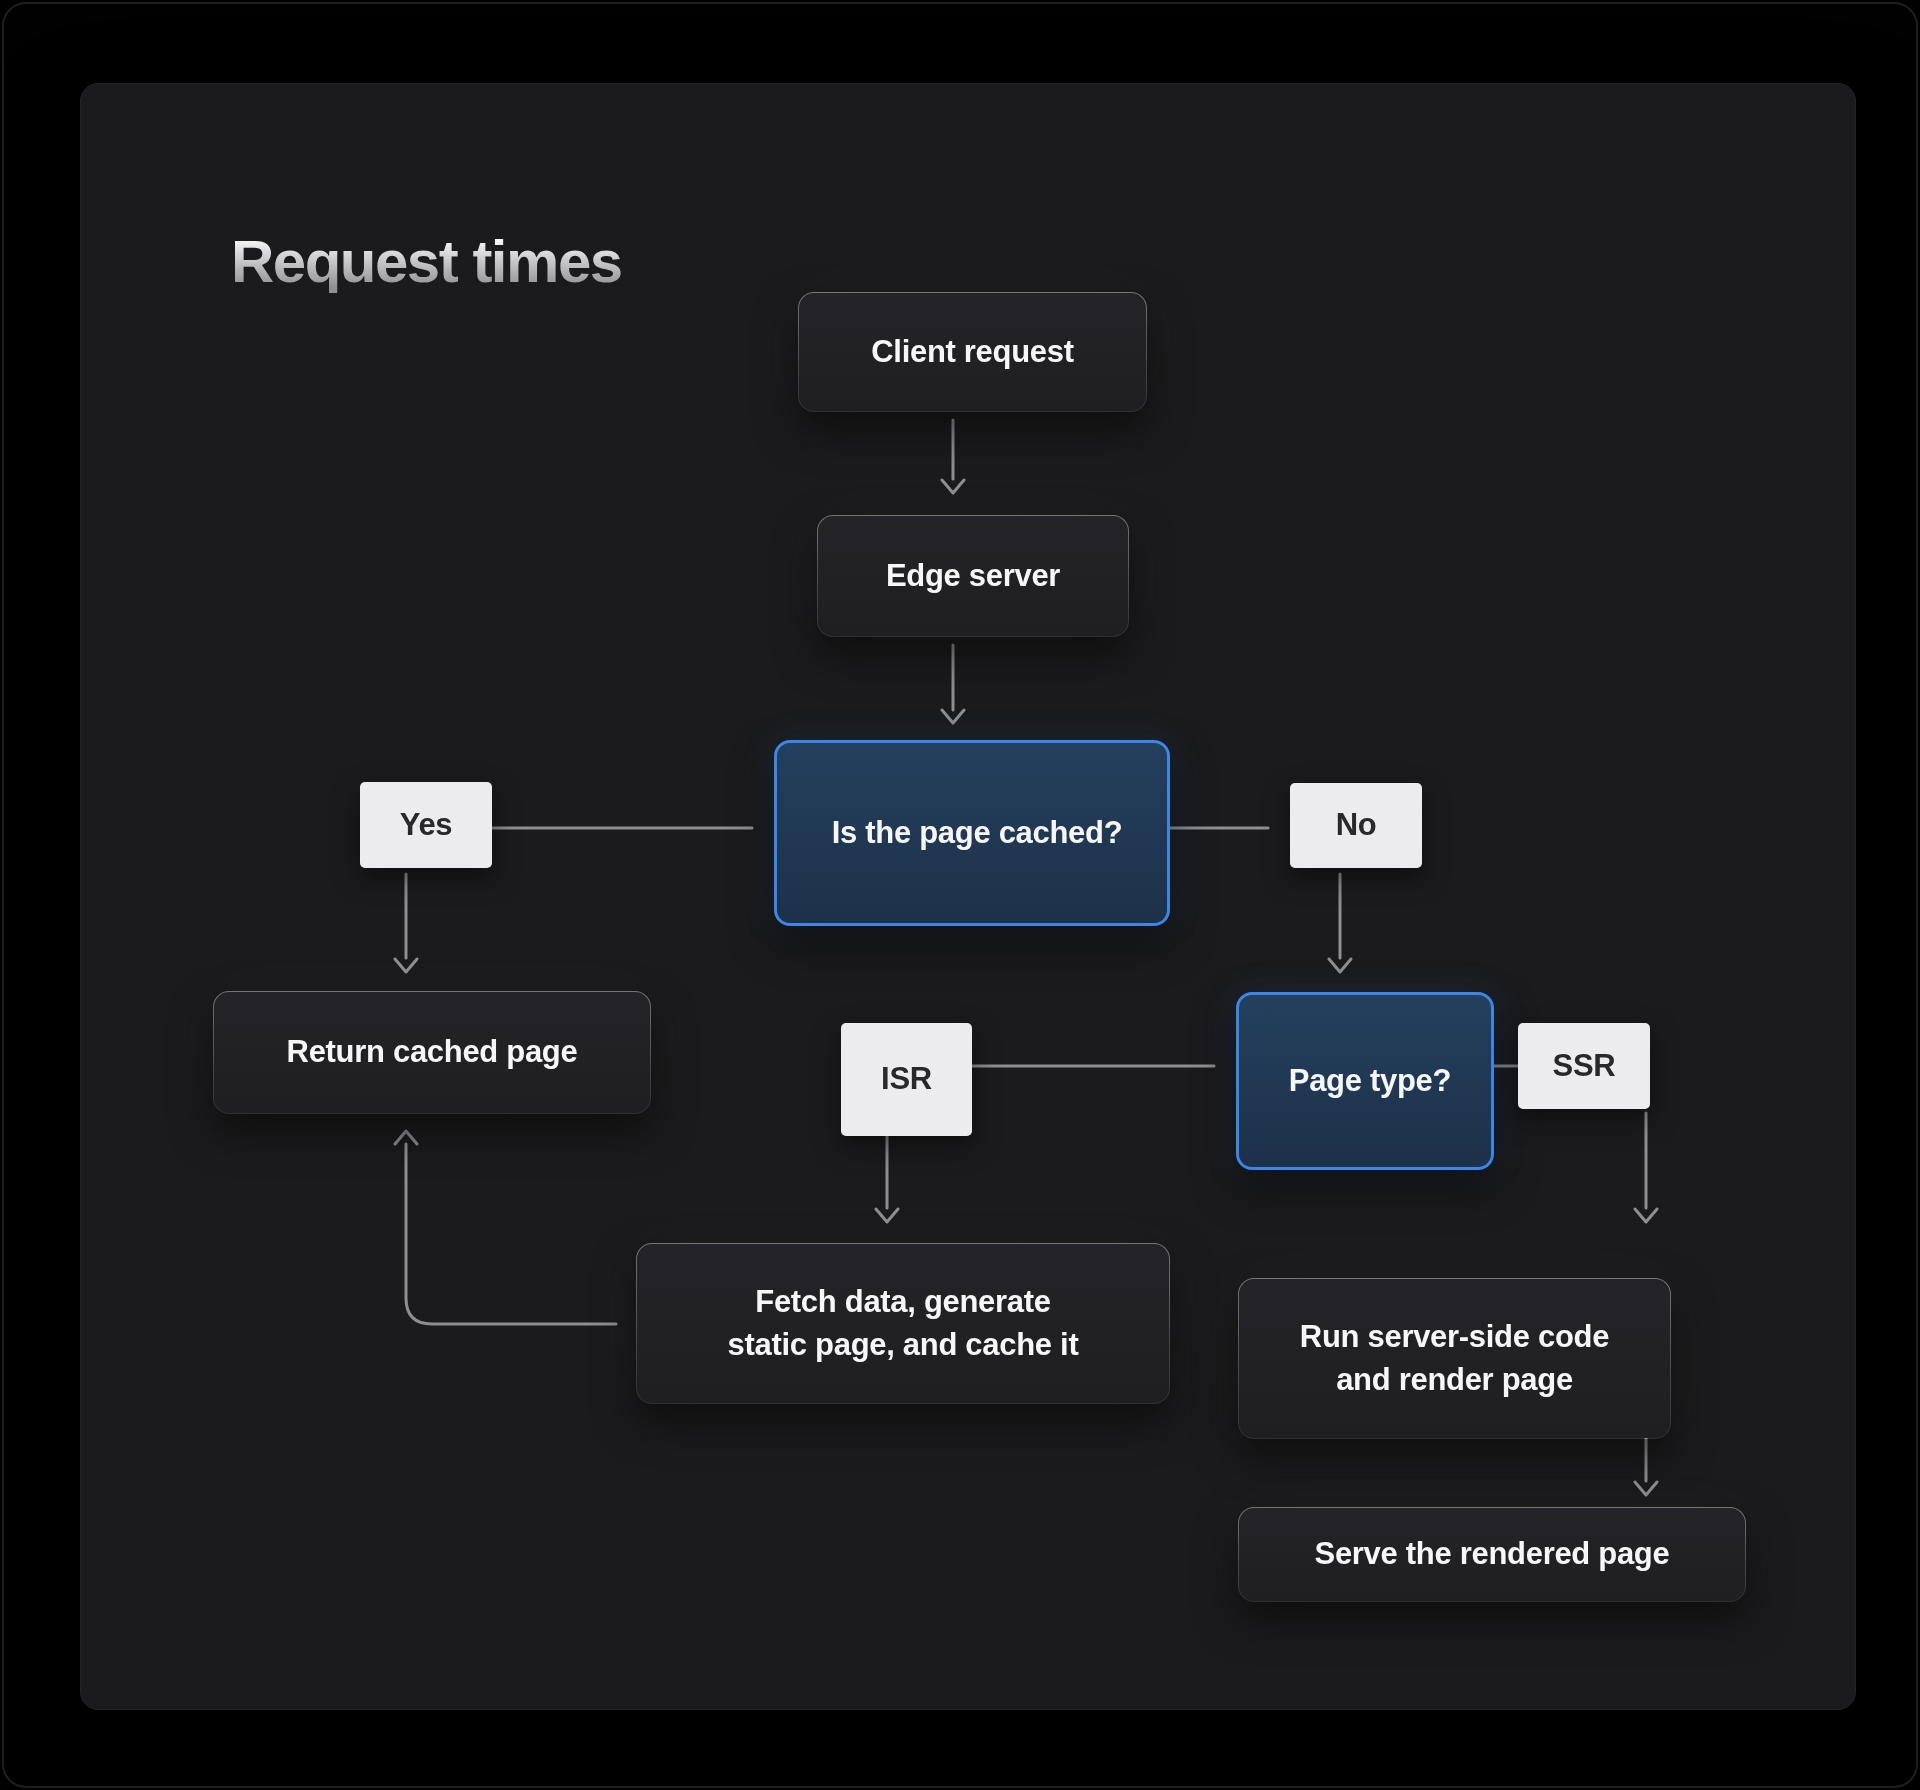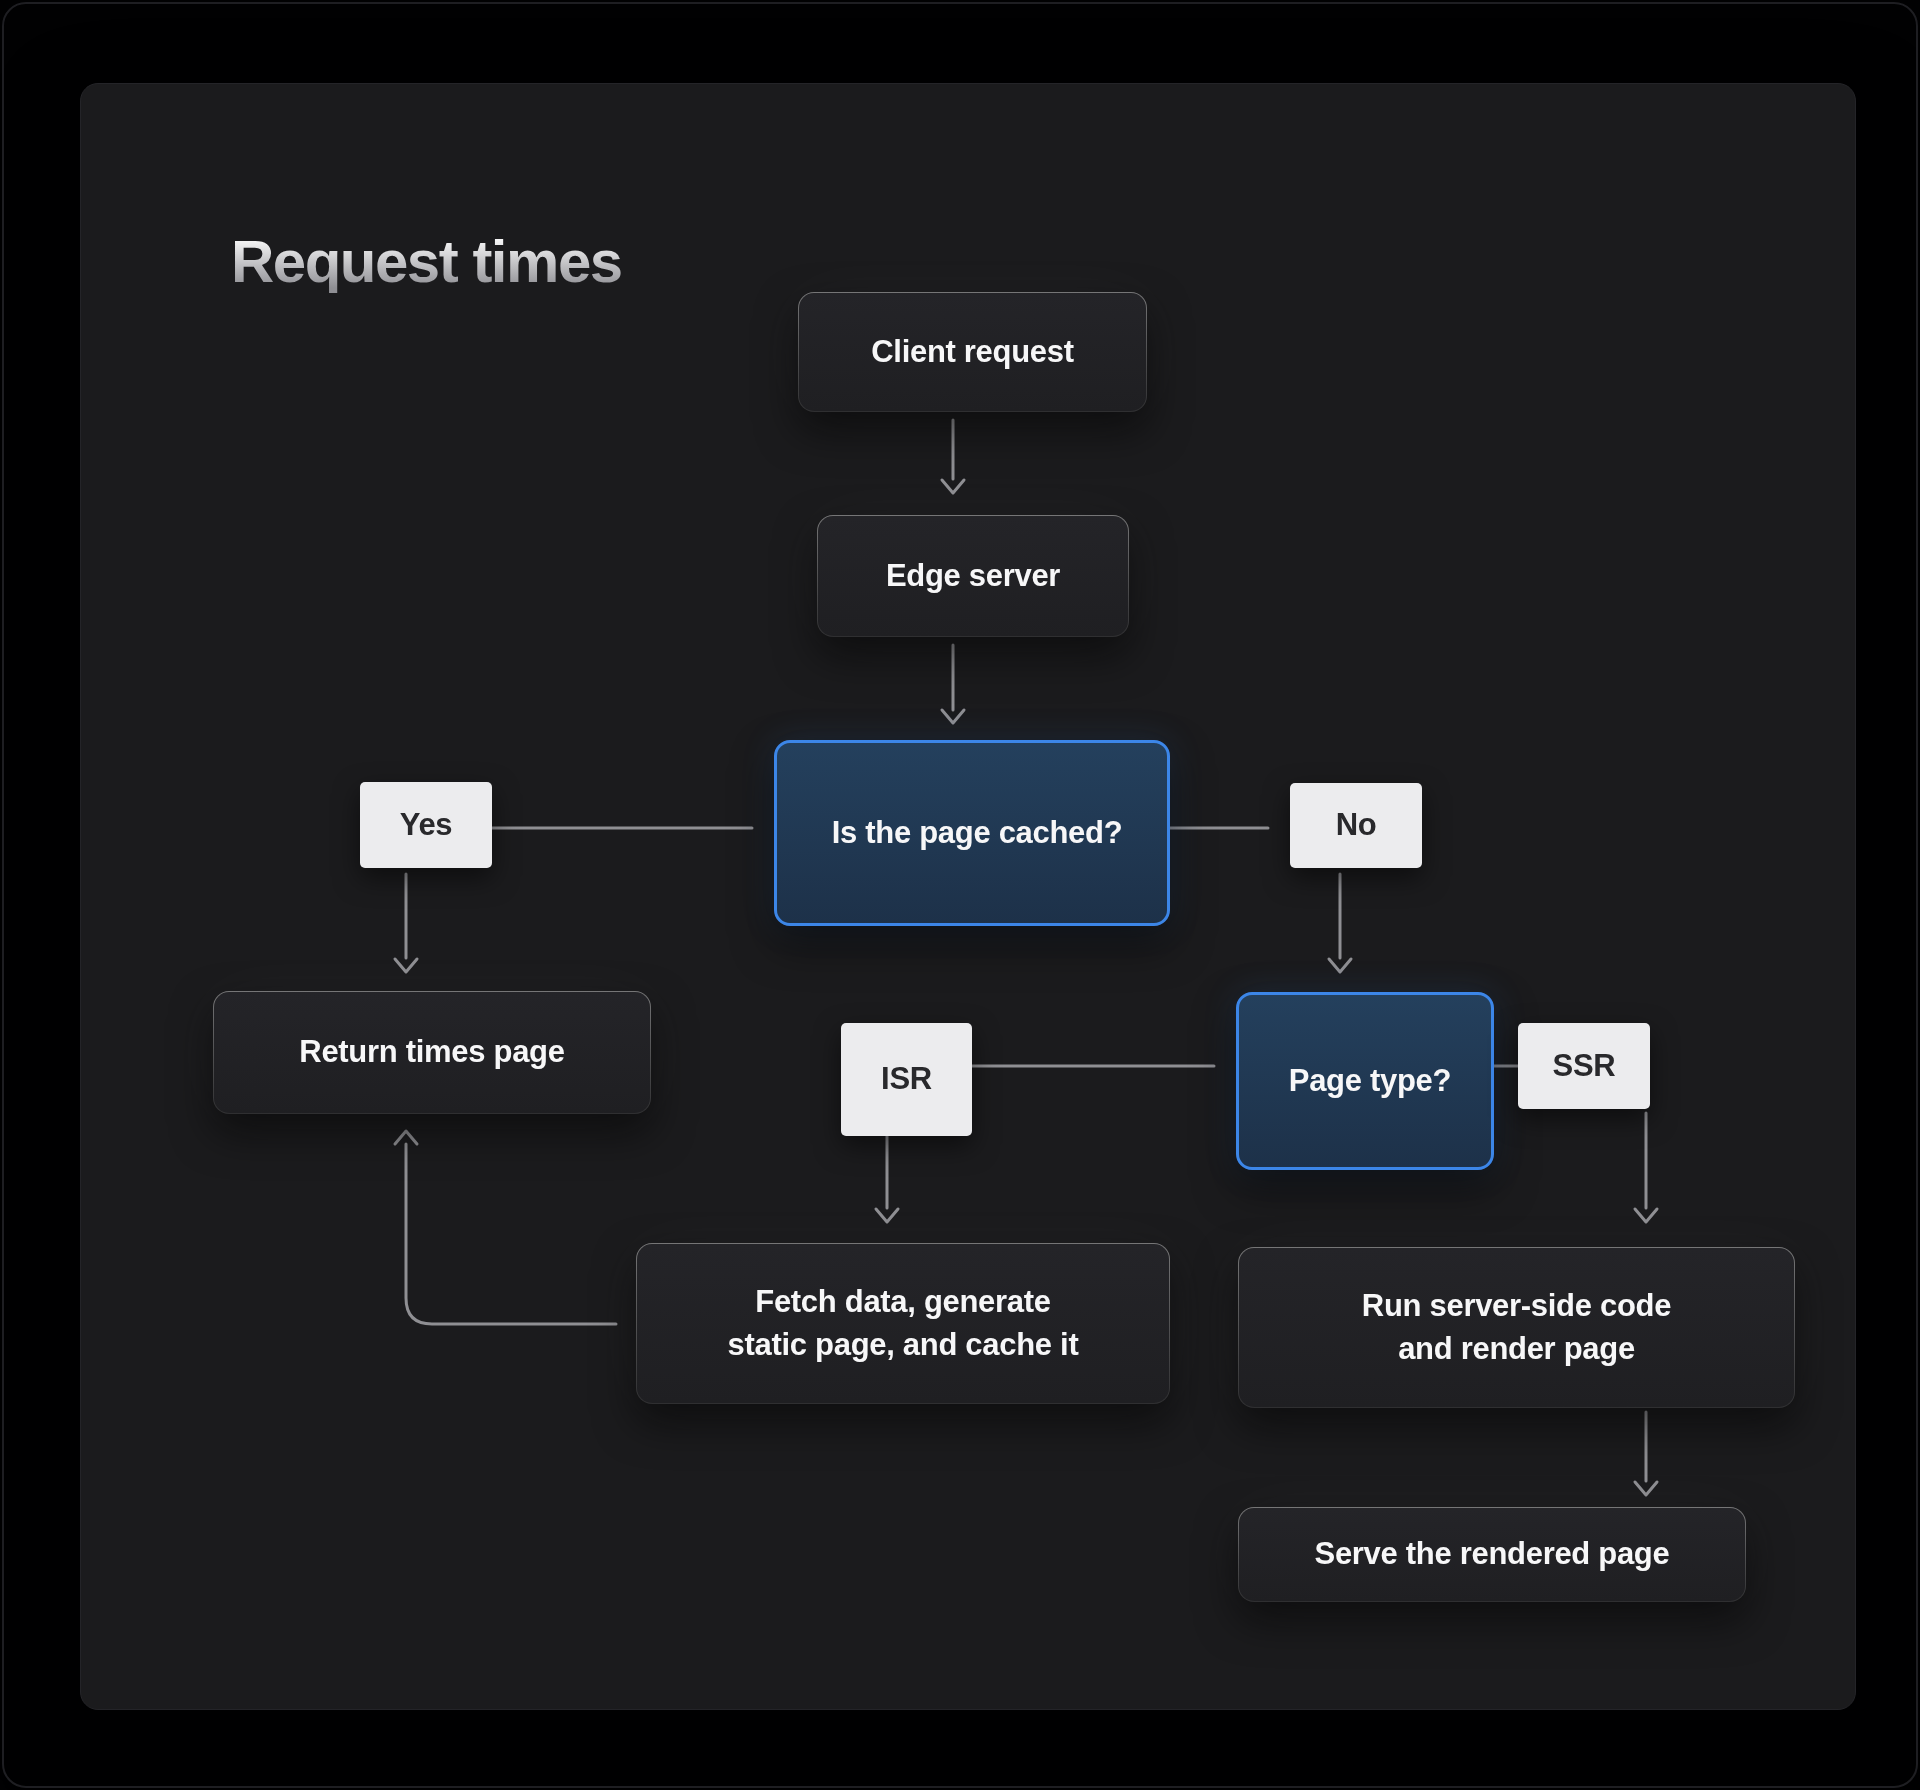--- a/index.html
+++ b/index.html
@@ -126,41 +126,41 @@
 
   <div class="node tag" style="left:340px;top:782px;width:132px;height:86px;">
     <span>Yes</span>
   </div>
 
   <div class="node tag" style="left:1270px;top:783px;width:132px;height:85px;">
     <span>No</span>
   </div>
 
   <div class="node dark" style="left:193px;top:991px;width:438px;height:123px;">
-    <span>Return times page</span>
+    <span>Return cached page</span>
   </div>
 
   <div class="node blue" style="left:1216px;top:992px;width:258px;height:178px;">
     <span>Page type?</span>
   </div>
 
   <div class="node tag" style="left:821px;top:1023px;width:131px;height:113px;">
     <span>ISR</span>
   </div>
 
   <div class="node tag" style="left:1498px;top:1023px;width:132px;height:86px;">
     <span>SSR</span>
   </div>
 
   <div class="node dark" style="left:616px;top:1243px;width:534px;height:161px;">
     <span class="ln">Fetch data, generate</span>
     <span class="ln">static page, and cache it</span>
   </div>
 
-  <div class="node dark" style="left:1218px;top:1247px;width:557px;height:161px;">
+  <div class="node dark" style="left:1218px;top:1278px;width:433px;height:161px;">
     <span class="ln">Run server-side code</span>
     <span class="ln">and render page</span>
   </div>
 
   <div class="node dark" style="left:1218px;top:1507px;width:508px;height:95px;">
     <span>Serve the rendered page</span>
   </div>
 
   <div class="screen-frame"></div>
 </div>

